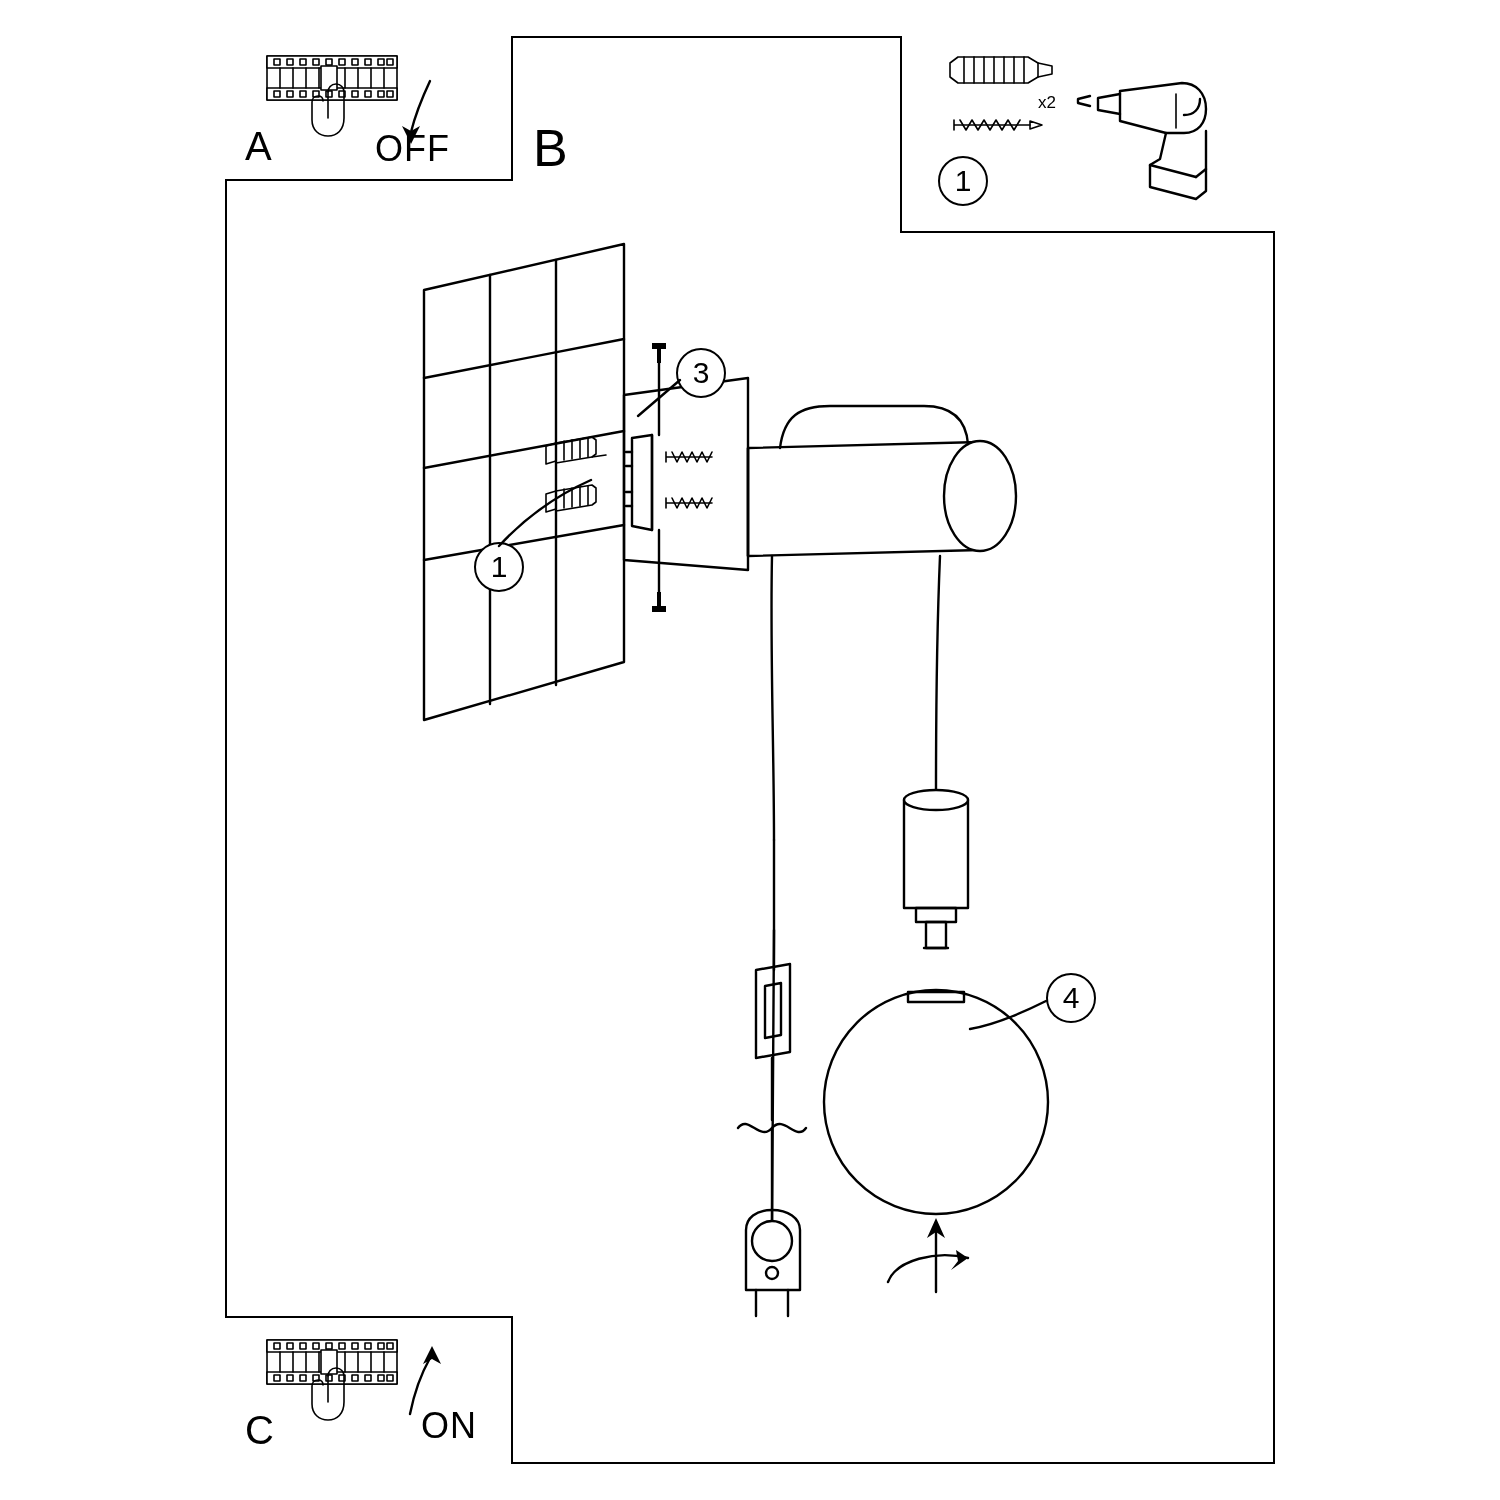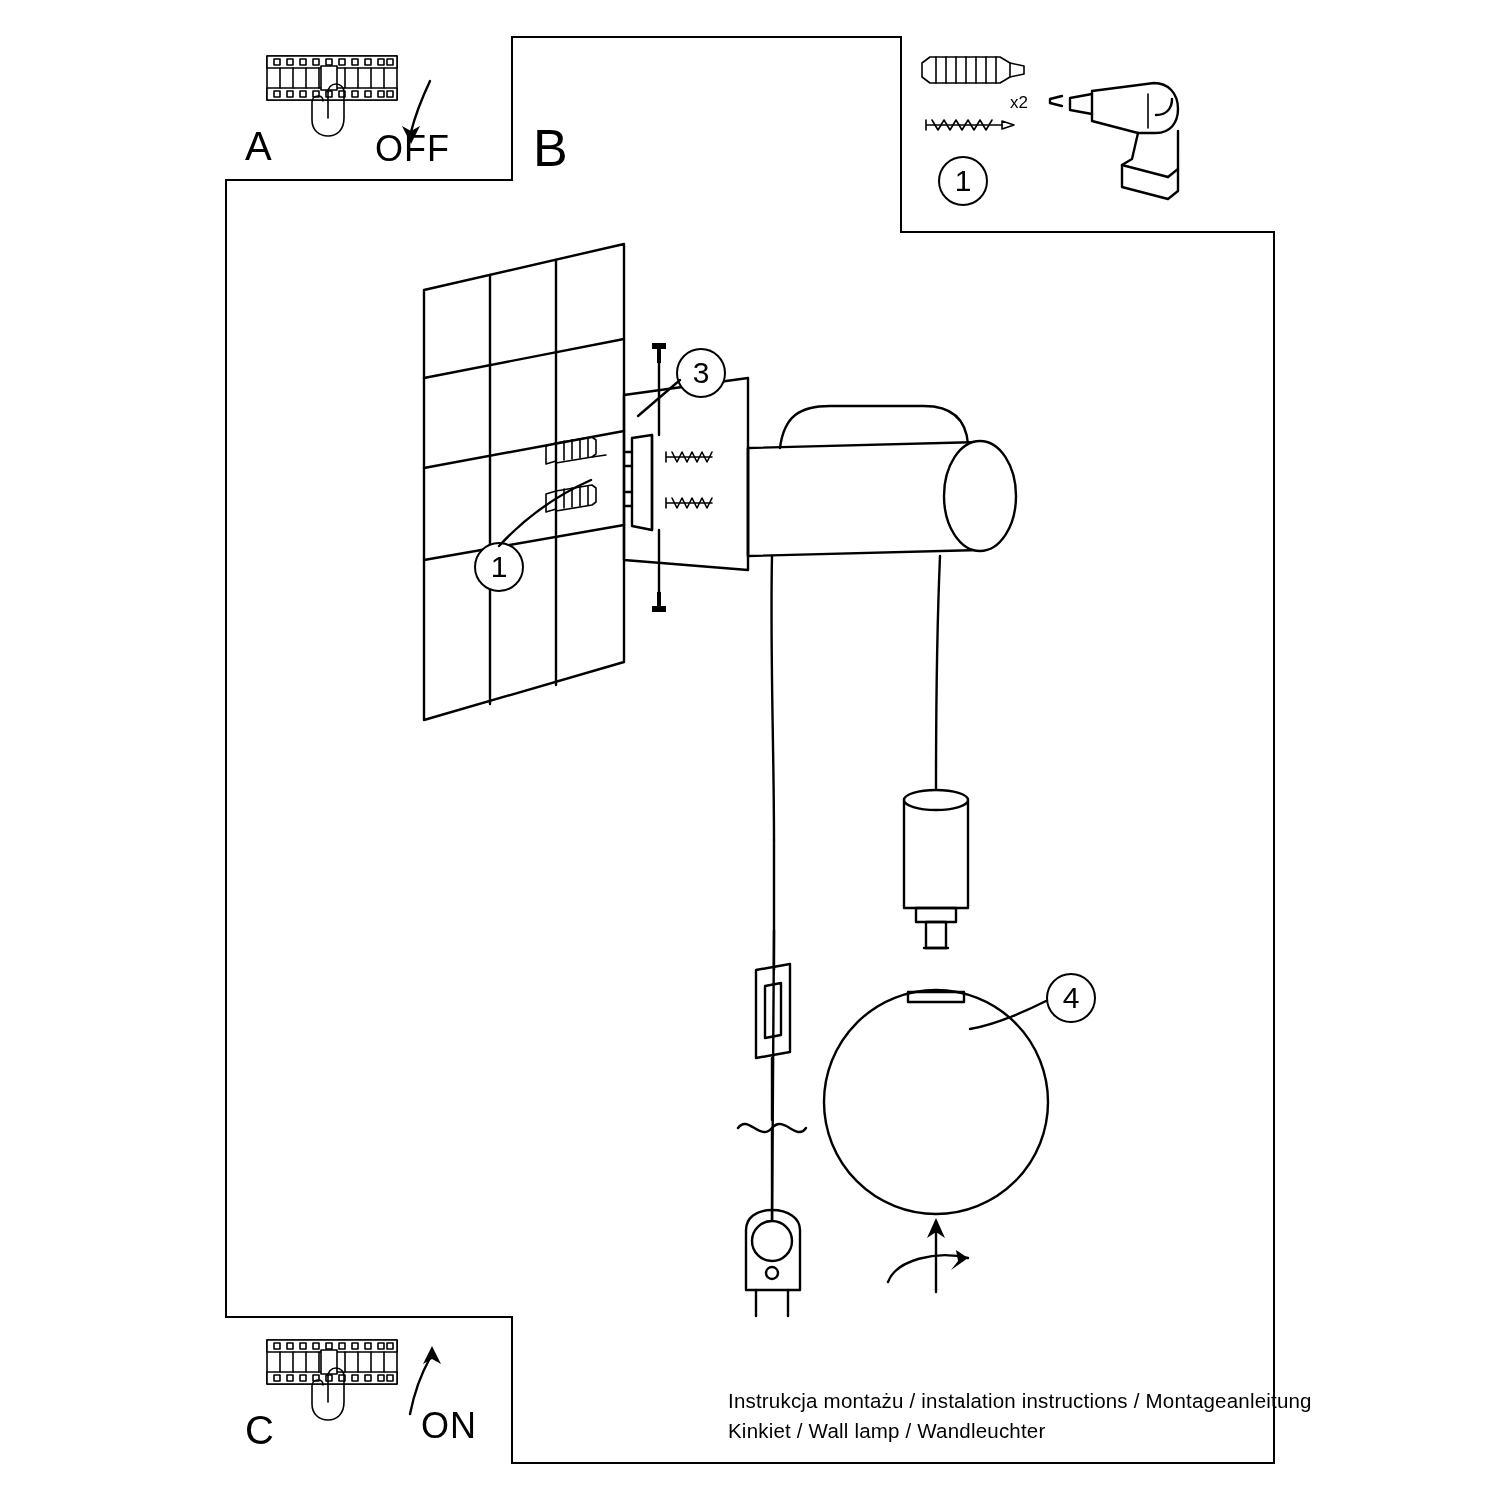--- a/index.html
+++ b/index.html
@@ -6,21 +6,21 @@
   body{width:1500px;height:1500px;font-family:"Liberation Sans",sans-serif;color:#000;}
   .page{position:relative;width:1500px;height:1500px;overflow:hidden;}
   .frame{position:absolute;left:225px;top:36px;width:1050px;height:1428px;border:2px solid #000;box-sizing:border-box;}
 
   
   .panelA{position:absolute;left:225px;top:36px;width:288px;height:145px;
           border-right:2px solid #000;border-bottom:2px solid #000;box-sizing:border-box;background:#fff;}
   .panelC{position:absolute;left:225px;top:1316px;width:288px;height:148px;
           border-right:2px solid #000;border-top:2px solid #000;box-sizing:border-box;background:#fff;}
   .panel1{position:absolute;left:900px;top:36px;width:375px;height:197px;
-          border-left:2px solid #000;border-bottom:2px solid #000;box-sizing:border-box;background:#fff;}
+          border-left:2px solid #000;border-bottom:2px solid #000;box-sizing:border-box;background:#fff;padding-left:28px;}
 
   .letter{position:absolute;font-size:40px;line-height:1;font-weight:400;}
   .bigB{position:absolute;left:533px;top:122px;font-size:52px;line-height:1;}
 
   .onoff{position:absolute;font-size:36px;letter-spacing:1px;}
 
   .callout{position:absolute;width:46px;height:46px;border:2.5px solid #000;border-radius:50%;
            display:flex;align-items:center;justify-content:center;font-size:30px;background:#fff;}
 
   .footer{position:absolute;left:728px;top:1386px;font-size:20.5px;line-height:1.45;letter-spacing:.2px;}
@@ -316,18 +316,14 @@
 
       <g>
         <path class="st" d="M185 96 C189 76 196 56 205 40"></path>
         <path class="st-fill" d="M207 28 l9 18 l-9 -5 l-9 5 z"></path>
       </g>
     </svg>
     <div class="letter" style="left:20px;top:92px;">C</div>
     <div class="onoff" style="left:160px;top:87px;margin-left:36px;">ON</div>
   </div>
 
-  <div class="footer">
-    <div>Instrukcja montażu / instalation instructions / Montageanleitung</div>
-    <div>Kinkiet / Wall lamp / Wandleuchter</div>
-  </div>
 
 </div>
 
 </body></html>

